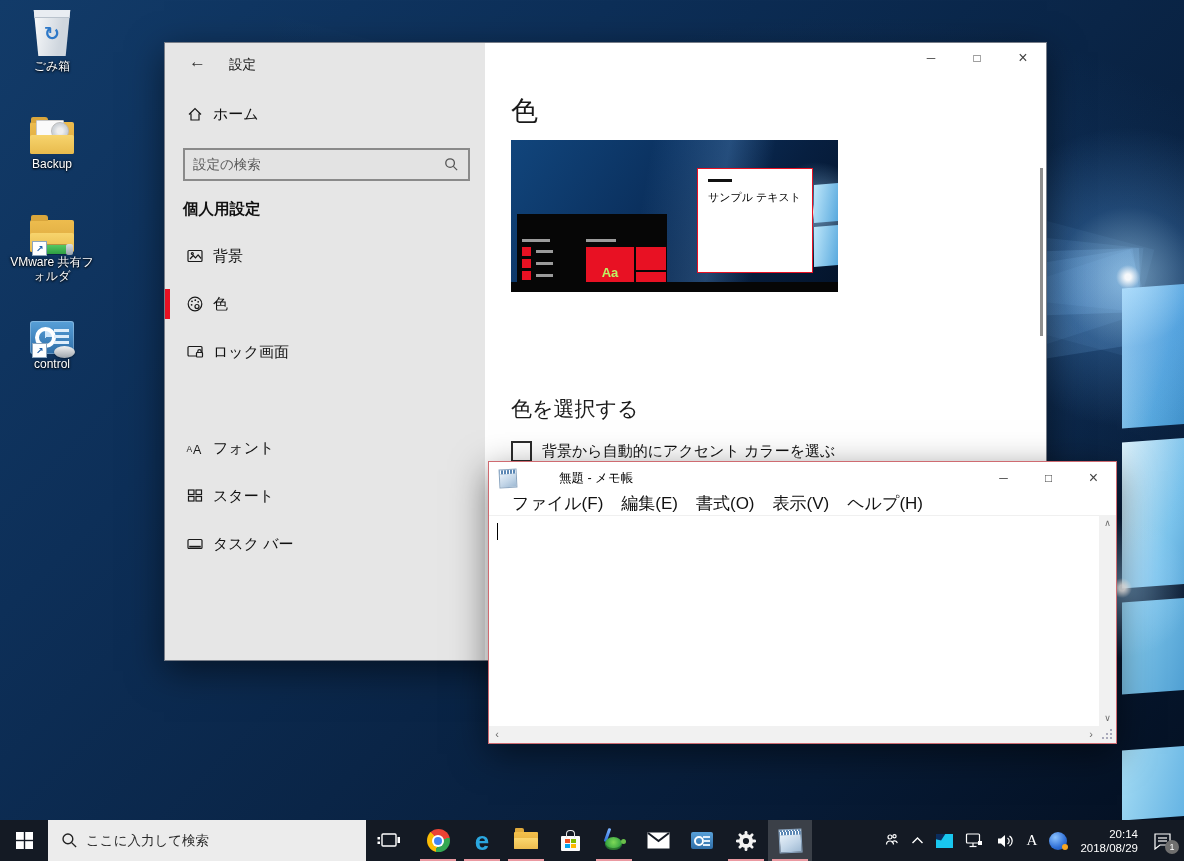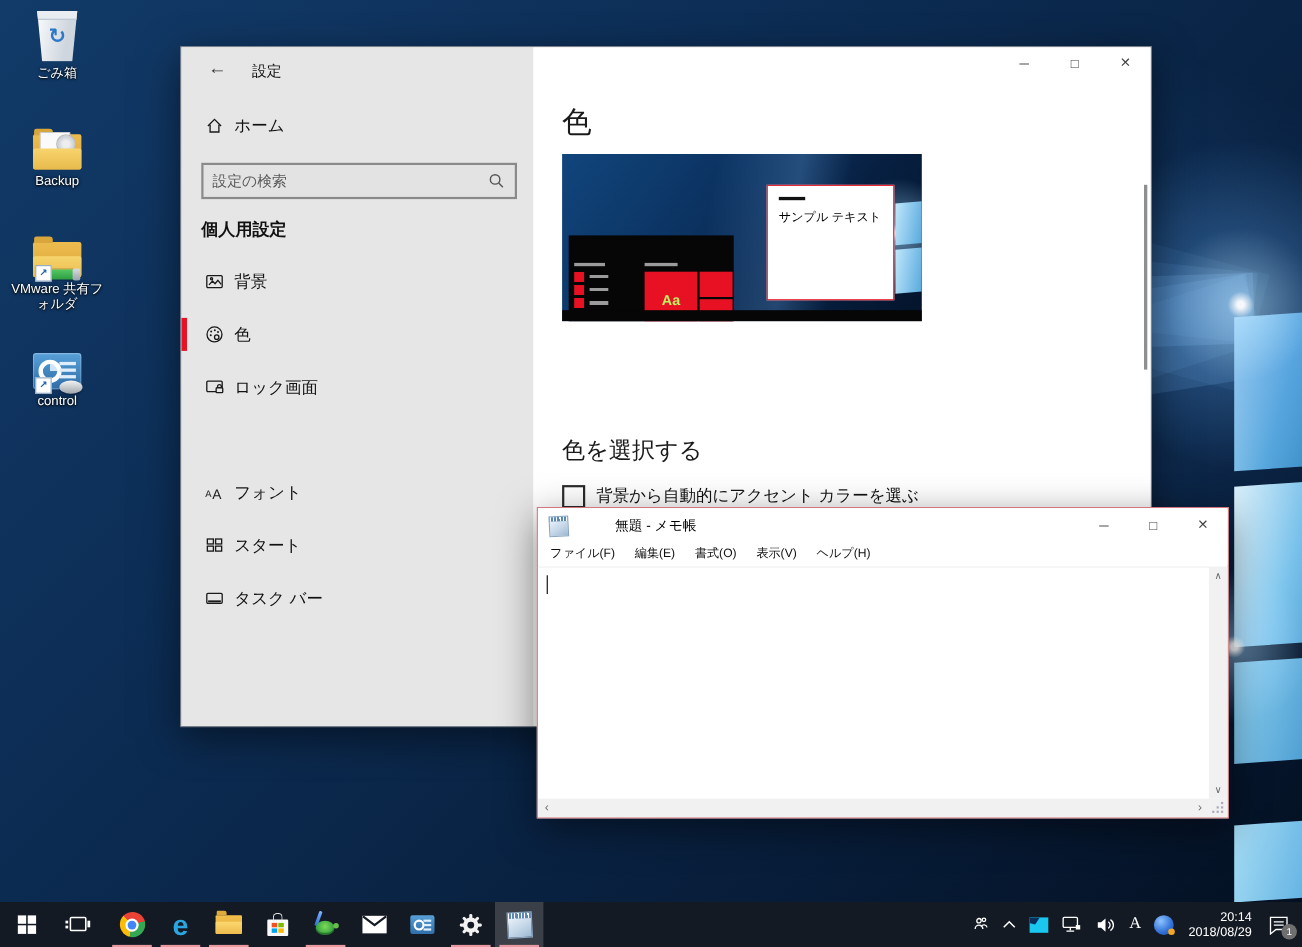--- a/index.html
+++ b/index.html
@@ -111,21 +111,21 @@
   
   .notepad{left:488px;top:461px;width:629px;height:283px;border:1px solid #cf6b71;box-sizing:border-box;z-index:20;}
   .np-title{position:absolute;left:0;top:0;right:0;height:31px;background:#fff;}
   .np-ico{position:absolute;left:10px;top:7px;width:16px;height:17px;border:1px solid #8aa5c0;
     background:linear-gradient(150deg,#f4f9fd,#c3d6e8 60%,#9db8d2);transform:rotate(-3deg);}
   .np-ico::before{content:"";position:absolute;left:0;right:0;top:0;height:4px;background:#5b87b4;
     background-image:repeating-linear-gradient(90deg,#fff 0 1px,transparent 1px 3px);}
   .np-title-text{position:absolute;left:34px;top:8px;font-size:12.5px;color:#000;margin-left:36px;}
   .np-ctrls{position:absolute;top:0;right:0;display:flex;}
   .np-ctrls .wc-btn{width:45px;height:31px;}
-  .np-menu{position:absolute;left:0;top:31px;right:0;height:21px;background:#fff;font-size:11px;color:#111;display:flex;align-items:center;padding-left:2px;}
+  .np-menu{position:absolute;left:12px;top:31px;right:0;height:21px;background:#fff;font-size:17px;color:#111;display:flex;align-items:center;padding-left:2px;}
   .np-menu .mi{padding:0 9px;line-height:21px;}
   .np-text{position:absolute;left:0;top:53px;right:17px;bottom:17px;background:#fff;border-top:1px solid #f0f0f0;}
   .caret{position:absolute;left:8px;top:7px;width:1px;height:17px;background:#000;}
   .np-vscroll{position:absolute;top:53px;right:0;width:17px;bottom:17px;background:#f1f1f1;}
   .np-vscroll .up,.np-vscroll .dn{position:absolute;left:0;width:17px;height:16px;color:#6a6a6a;font-size:9px;text-align:center;line-height:16px;}
   .np-vscroll .up{top:0;} .np-vscroll .dn{bottom:0;}
   .np-vscroll .up::before{content:"∧";} .np-vscroll .dn::before{content:"∨";}
   .np-hscroll{position:absolute;left:0;bottom:0;right:17px;height:17px;background:#f1f1f1;}
   .np-hscroll .lf,.np-hscroll .rt{position:absolute;top:0;width:16px;height:17px;color:#6a6a6a;font-size:11px;text-align:center;line-height:16px;}
   .np-hscroll .lf{left:0;} .np-hscroll .rt{right:0;}
@@ -395,20 +395,27 @@
 
   <div class="taskbar">
     <button class="tb-start">
       <svg width="17" height="17" viewBox="0 0 17 17" fill="#fff">
           <rect x="0" y="0" width="7.8" height="7.8"></rect>
           <rect x="9.2" y="0" width="7.8" height="7.8"></rect>
           <rect x="0" y="9.2" width="7.8" height="7.8"></rect>
           <rect x="9.2" y="9.2" width="7.8" height="7.8"></rect>
         </svg>
     </button>
+    <div class="tb-search">
+      <svg width="17" height="17" viewBox="0 0 16 16">
+          <circle cx="6.5" cy="6.5" r="4.6" stroke="#222" fill="none" stroke-width="1.3"></circle>
+          <line x1="10" y1="10" x2="14.2" y2="14.2" stroke="#222" stroke-width="1.3"></line>
+        </svg>
+      <input placeholder="ここに入力して検索" style="">
+    </div>
     <button class="tb-btn">
       <svg width="25" height="25" viewBox="0 0 25 25" fill="none" stroke="#fff" stroke-width="1.4">
           <rect x="6" y="6" width="14" height="12" rx="1"></rect>
           <rect x="1.5" y="9" width="2.5" height="2.5" fill="#fff" stroke="none"></rect>
           <rect x="1.5" y="13.5" width="2.5" height="2.5" fill="#fff" stroke="none"></rect>
           <rect x="21.5" y="9" width="2.5" height="6" fill="#fff" stroke="none"></rect>
         </svg>
     </button>
     <div class="tb-apps">
       <button class="tb-btn running">

